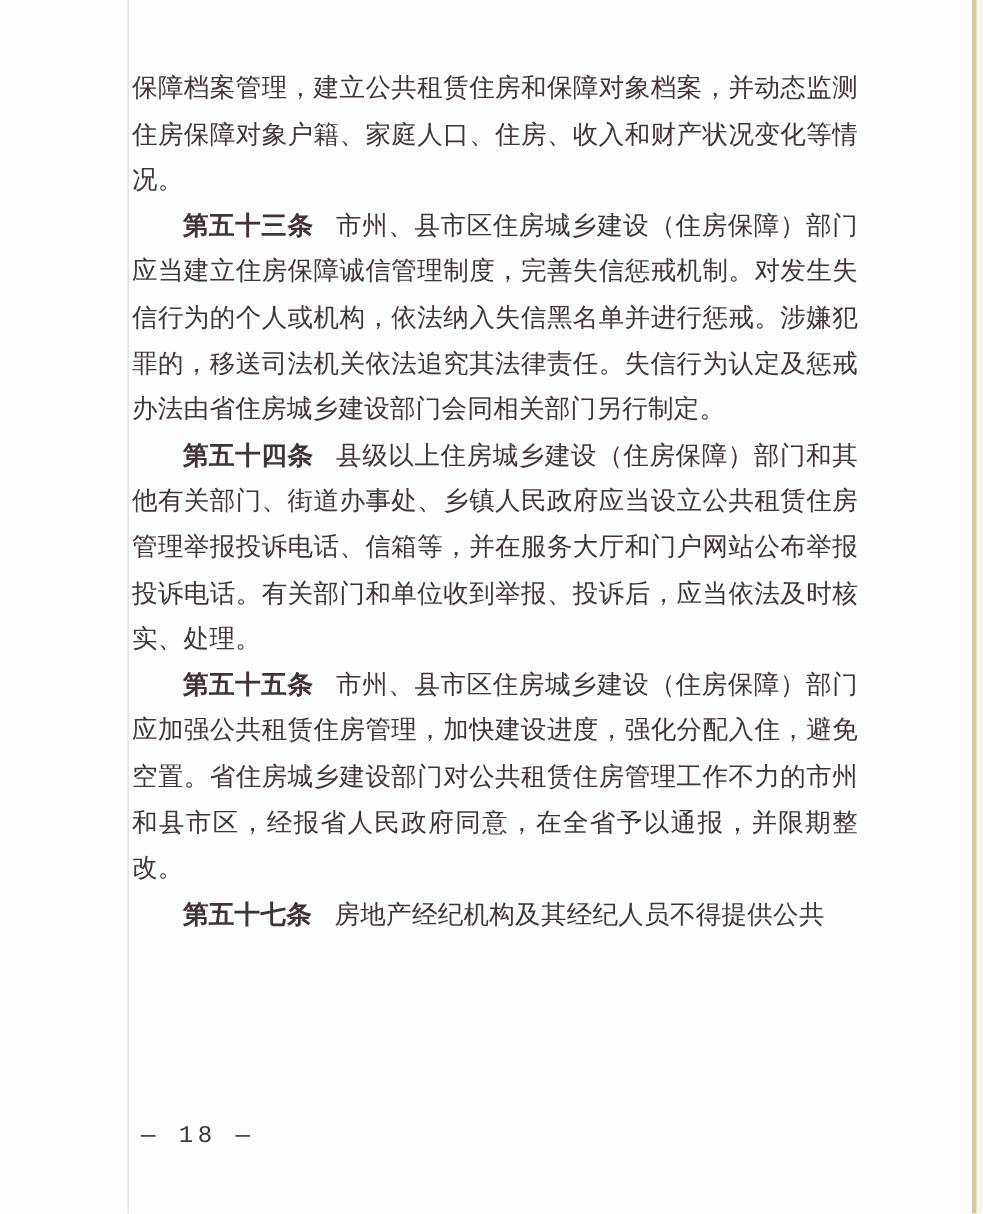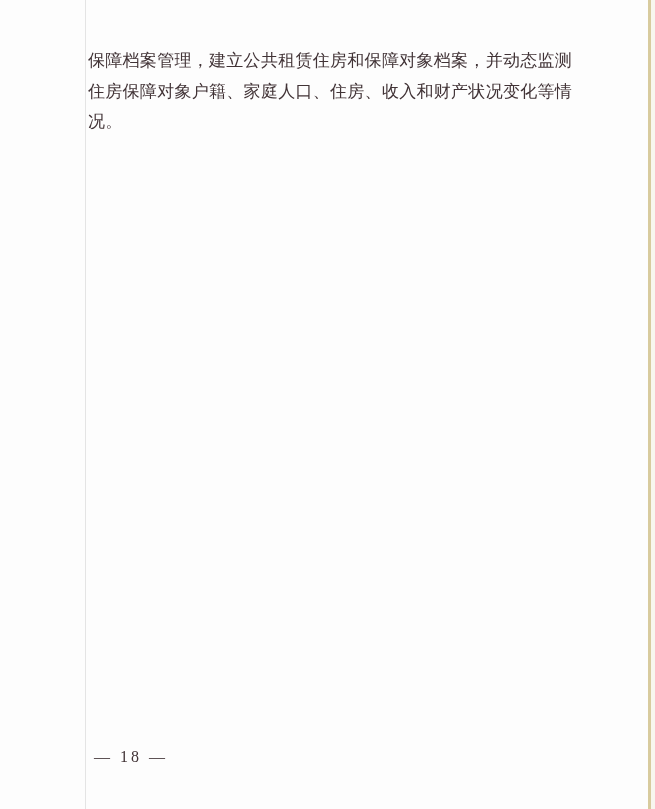--- a/index.html
+++ b/index.html
@@ -2,21 +2,21 @@
 <html lang="zh" style="--text-color: #413336; --page-bg: #fdfdfd; --left-line: #e4e4e4; --right-line: #d8cb9e; --right-margin-bg: #f8f6ef;"><head>
 <meta charset="utf-8">
 <style>
   :root{
     --text-color:#413336;
     --page-bg:#fdfdfd;
     --left-line:#e4e4e4;
     --right-line:#d8cb9e;
     --right-margin-bg:#f8f6ef;
   }
-  *{box-sizing:border-box;}
+  *{box-sizing:border-box;font-family:Liberation Mono, monospace;}
   html,body{margin:0;padding:0;}
   body{
     width:655px;height:809px;overflow:hidden;
     background:var(--page-bg);
     font-family:"Liberation Serif","DejaVu Serif",serif;
   }
   .scan{
     position:relative;width:655px;height:809px;background:var(--page-bg);
   }
   .page-left-edge{
@@ -57,24 +57,28 @@
 <body>
 
 <div class="scan">
 
   <div class="page-left-edge"></div>
 
   <div class="text-block">
 
     <p class="para continuation"><span>保障档案管理，建立公共租赁住房和保障对象档案，并动态监测住房保障对象户籍、家庭人口、住房、收入和财产状况变化等情况。</span></p>
 
+    <p class="para"><b class="article-no">第五十三条</b><span>市州、县市区住房城乡建设（住房保障）部门应当建立住房保障诚信管理制度，完善失信惩戒机制。对发生失信行为的个人或机构，依法纳入失信黑名单并进行惩戒。涉嫌犯罪的，移送司法机关依法追究其法律责任。失信行为认定及惩戒办法由省住房城乡建设部门会同相关部门另行制定。</span></p>
+
+    <p class="para"><b class="article-no">第五十四条</b><span>县级以上住房城乡建设（住房保障）部门和其他有关部门、街道办事处、乡镇人民政府应当设立公共租赁住房管理举报投诉电话、信箱等，并在服务大厅和门户网站公布举报投诉电话。有关部门和单位收到举报、投诉后，应当依法及时核实、处理。</span></p>
+
+    <p class="para"><b class="article-no">第五十五条</b><span>市州、县市区住房城乡建设（住房保障）部门应加强公共租赁住房管理，加快建设进度，强化分配入住，避免空置。省住房城乡建设部门对公共租赁住房管理工作不力的市州和县市区，经报省人民政府同意，在全省予以通报，并限期整改。</span></p>
 
 
-
-
+    <p class="para"><b class="article-no">第五十七条</b><span>房地产经纪机构及其经纪人员不得提供公共</span></p>
 
   </div>
 
   <div class="page-number">— 18 —</div>
 
   <div class="scan-right-edge"></div>
 
 </div>
 
 </body></html>

